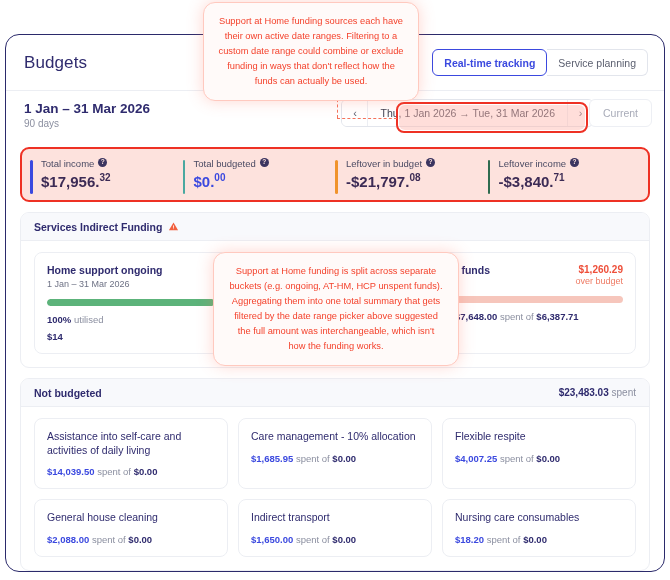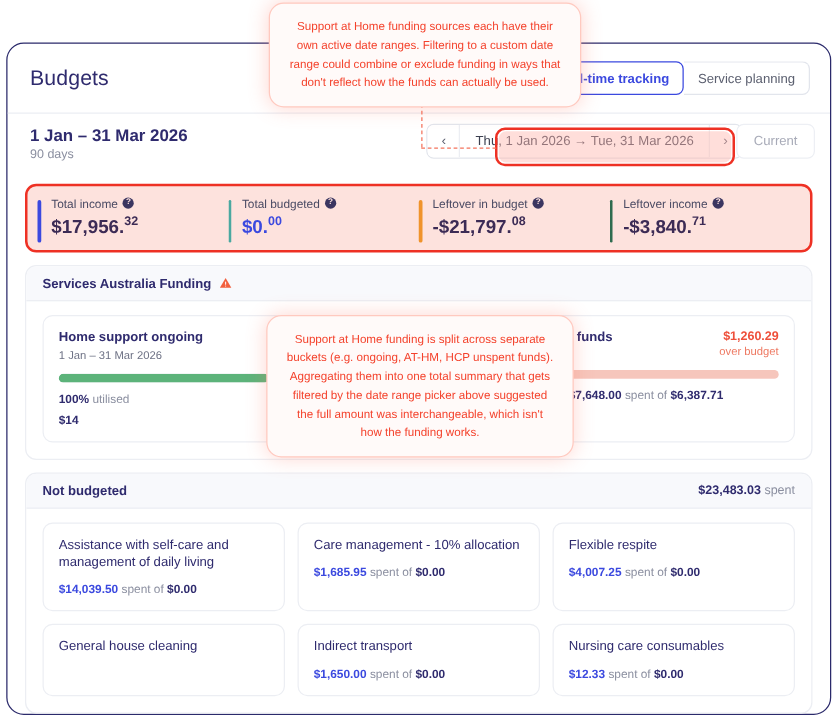--- a/index.html
+++ b/index.html
@@ -320,21 +320,21 @@
     border: 1.5px solid #ffc9bf;
     border-radius: 12px;
     box-shadow: 0 0 16px rgba(255,120,100,.30);
     color: #f4422c;
     font-size: 9.3px;
     line-height: 1.62;
     text-align: center;
     z-index: 60;
     padding: 11px 14px;
   }
-  #callout-top   { left: 215px; top: 2px;   width: 250px; }
+  #callout-top   { left: 203px; top: 2px;   width: 216px; }
   #callout-mid   { left: 213px; top: 252px; width: 246px; }
 
   .connector {
     position: absolute;
     z-index: 55;
     pointer-events: none;
   }
   .conn-v {
     border-left: 1.3px dashed #f4735c;
   }
@@ -415,21 +415,21 @@
         <div class="value">
           <span>-$3,840.</span><span class="cents">71</span>
         </div>
       </div>
 
     </div>
 
     <div class="panel">
       <div class="panel-head">
         <div class="panel-head-left">
-          <span>Services Australia Funding</span>
+          <span>Services Indirect Funding</span>
           <span class="warn-icon">
             <svg viewBox="0 0 24 24" width="11" height="11" aria-hidden="true">
               <path d="M12 3 L22 20 H2 Z" fill="#f2603f"></path>
               <rect x="11.1" y="9" width="1.8" height="6" rx="0.9" fill="#ffffff"></rect>
               <circle cx="12" cy="17" r="1" fill="#ffffff"></circle>
             </svg>
           </span>
         </div>
       </div>
 
@@ -501,21 +501,21 @@
         </div>
         <div class="panel-head-right">
           <span>$23,483.03</span>
           <span class="muted">spent</span>
         </div>
       </div>
 
       <div class="nb-grid">
 
         <div class="nb-card">
-          <div class="nb-name">Assistance with self-care and management of daily living</div>
+          <div class="nb-name">Assistance into self-care and activities of daily living</div>
           <div class="nb-amount">
             <span class="spent">$14,039.50</span>
             <span>spent of</span>
             <span class="of">$0.00</span>
           </div>
         </div>
 
         <div class="nb-card">
           <div class="nb-name">Care management - 10% allocation</div>
           <div class="nb-amount">
@@ -529,35 +529,40 @@
           <div class="nb-name">Flexible respite</div>
           <div class="nb-amount">
             <span class="spent">$4,007.25</span>
             <span>spent of</span>
             <span class="of">$0.00</span>
           </div>
         </div>
 
         <div class="nb-card">
           <div class="nb-name">General house cleaning</div>
+          <div class="nb-amount">
+            <span class="spent">$2,088.00</span>
+            <span>spent of</span>
+            <span class="of">$0.00</span>
+          </div>
         </div>
 
         <div class="nb-card">
           <div class="nb-name">Indirect transport</div>
           <div class="nb-amount">
             <span class="spent">$1,650.00</span>
             <span>spent of</span>
             <span class="of">$0.00</span>
           </div>
         </div>
 
         <div class="nb-card">
           <div class="nb-name">Nursing care consumables</div>
           <div class="nb-amount">
-            <span class="spent">$12.33</span>
+            <span class="spent">$18.20</span>
             <span>spent of</span>
             <span class="of">$0.00</span>
           </div>
         </div>
 
       </div>
     </div>
 
   </div>
 

